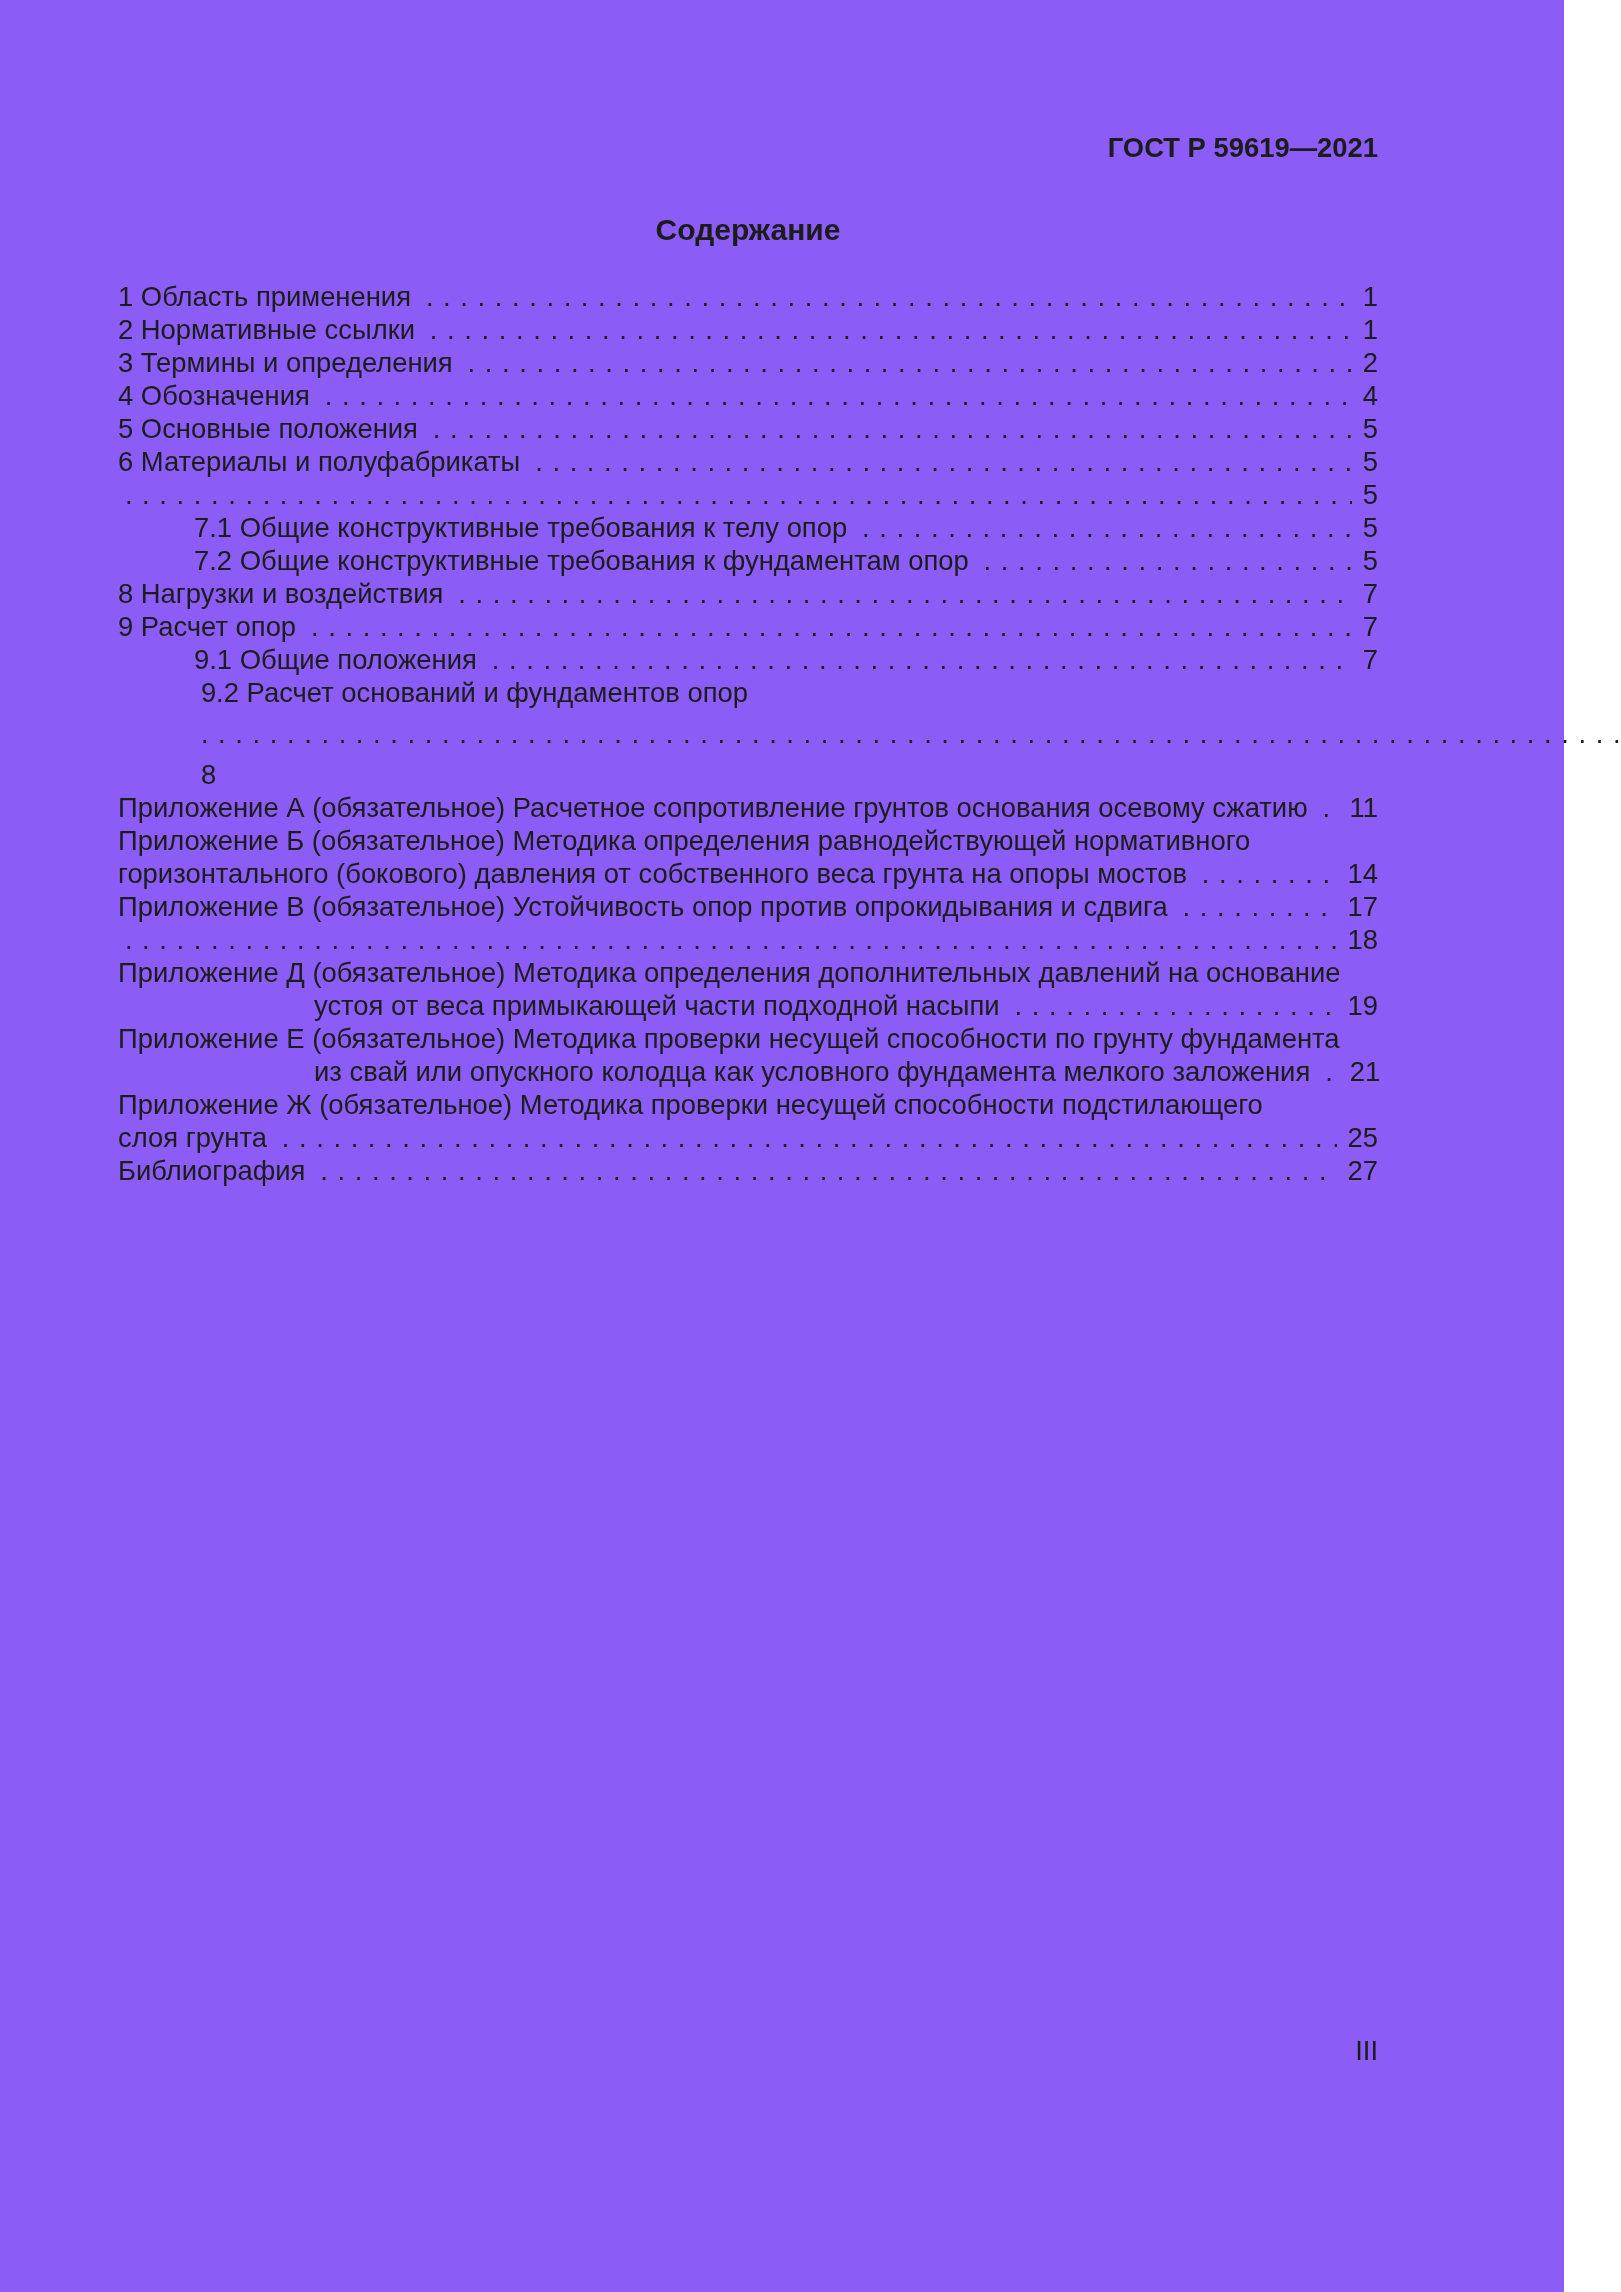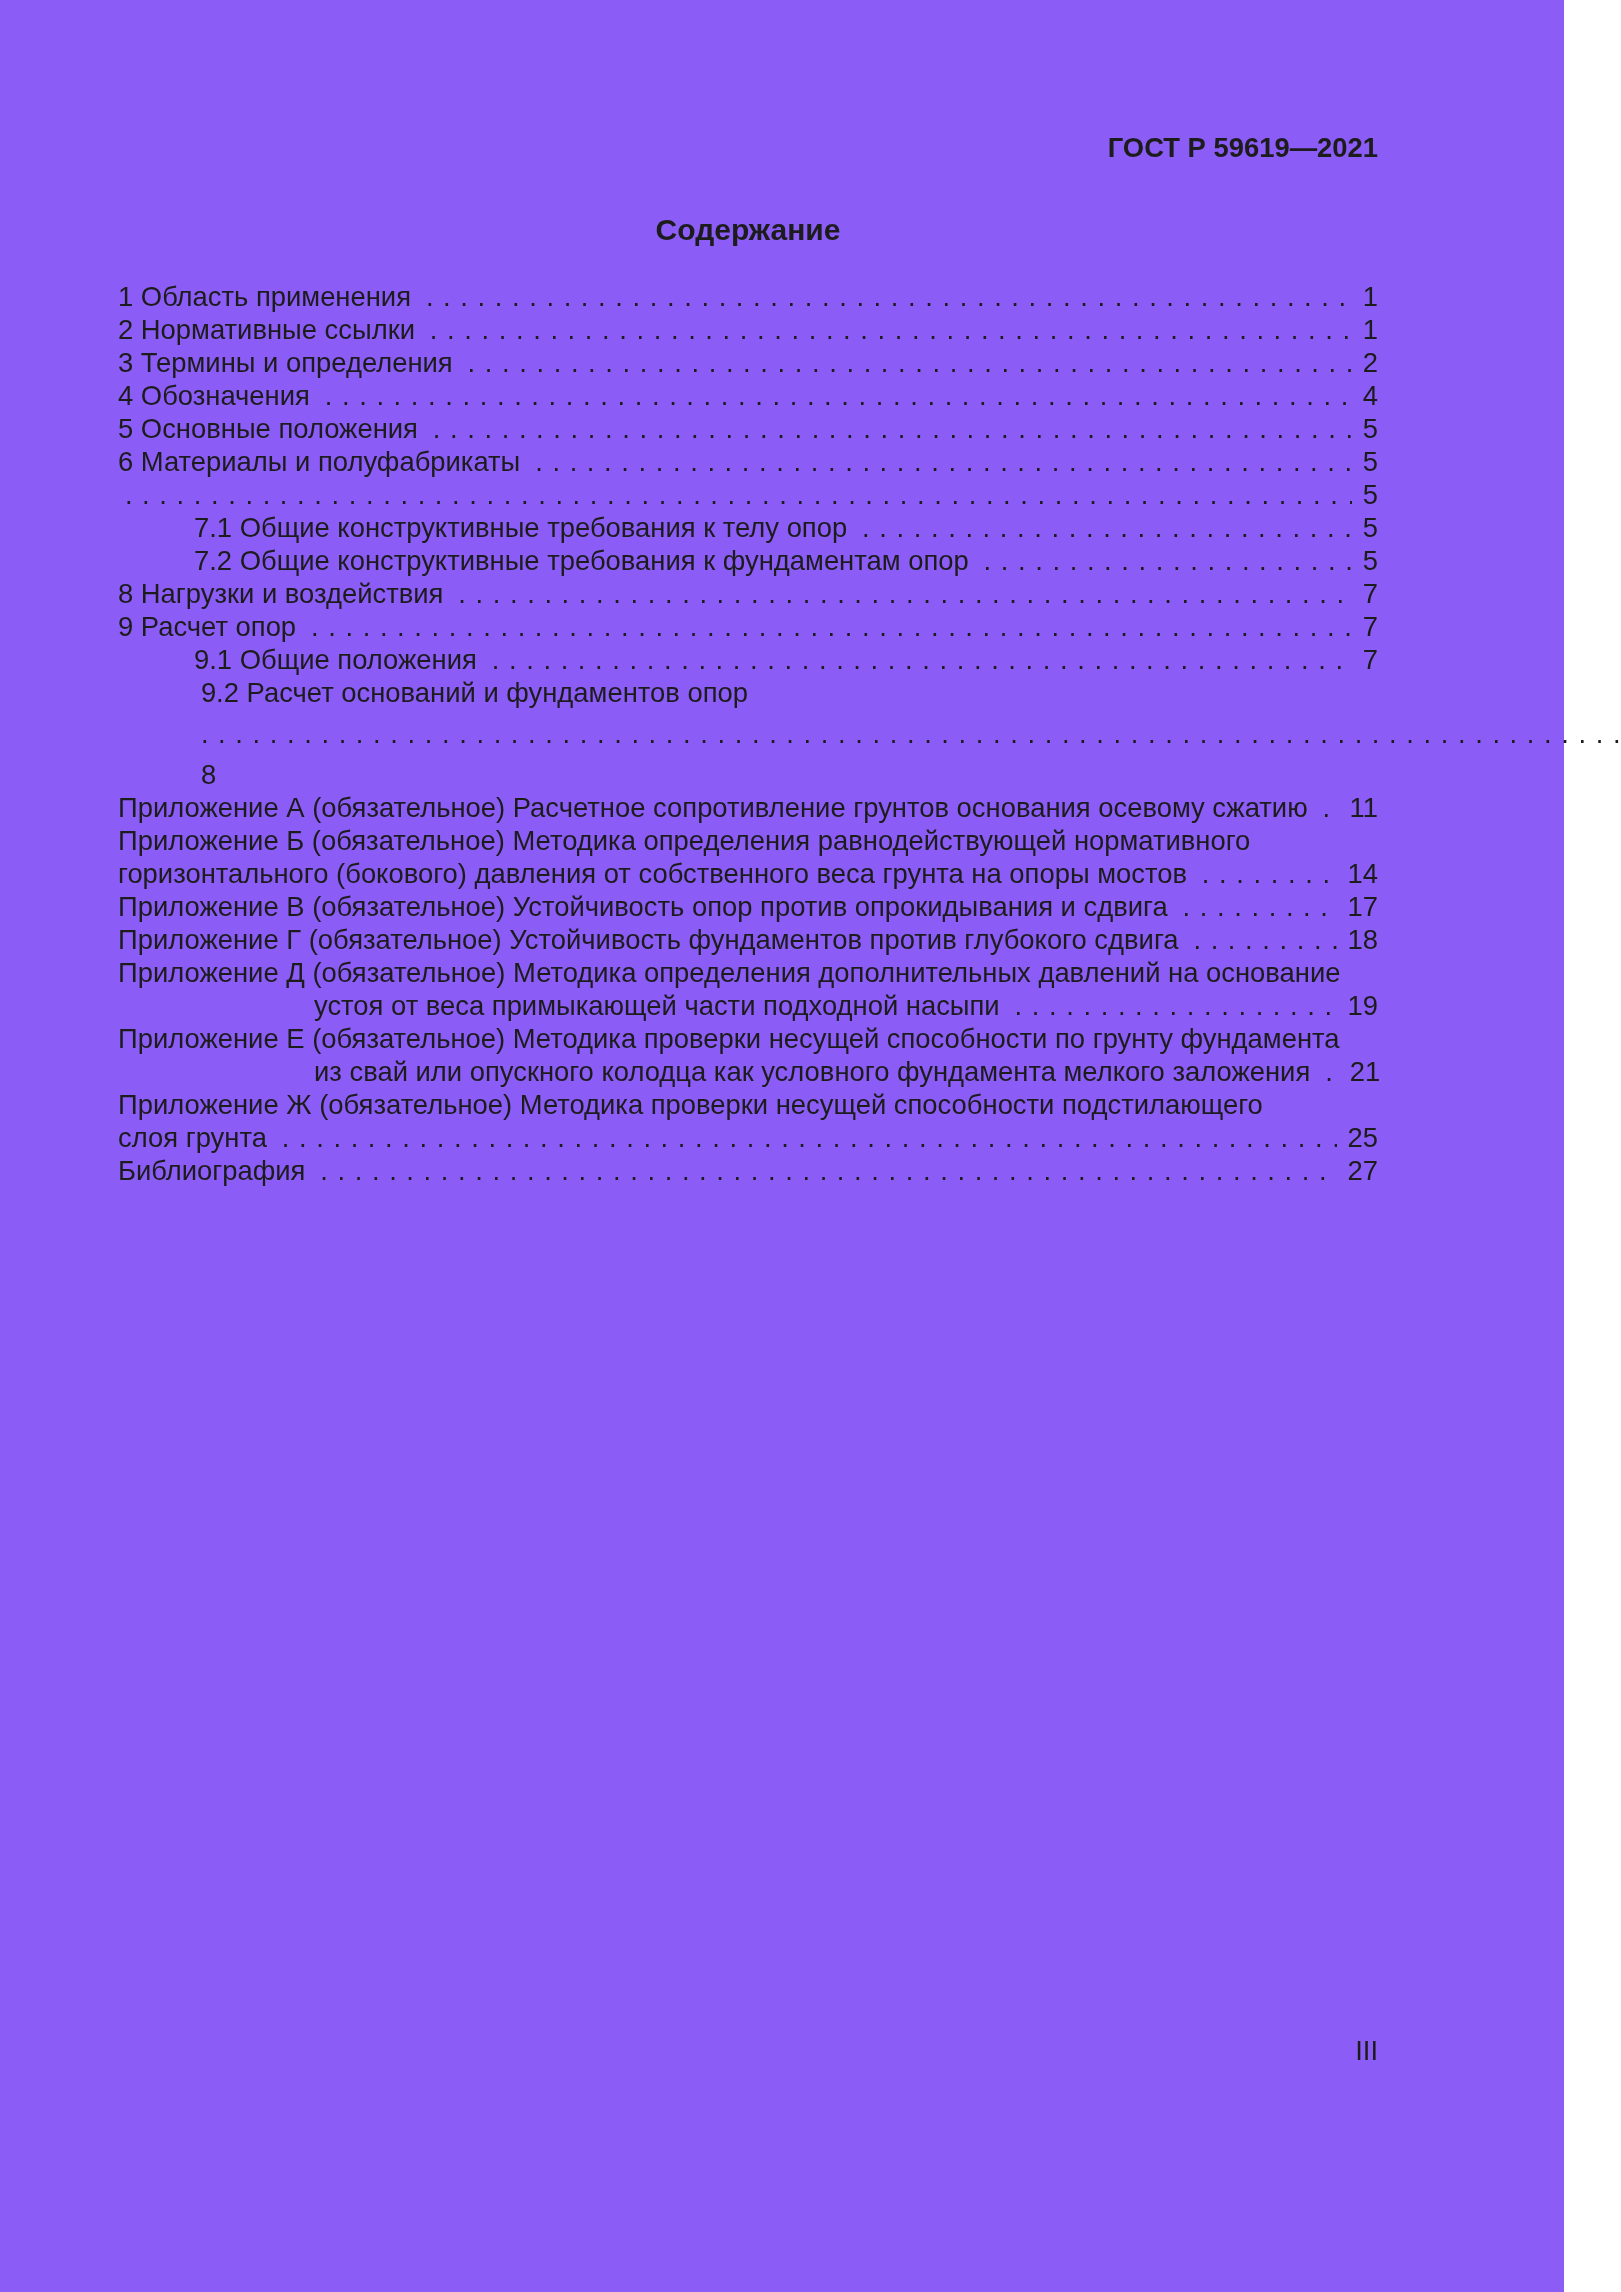--- a/index.html
+++ b/index.html
@@ -161,21 +161,20 @@
           <span class="toc-text">горизонтального (бокового) давления от собственного веса грунта на опоры мостов</span>
           <span class="toc-leader">. . . . . . . . . . . . . . . . . . . . . . . . . . . . . . . . . . . . . . . . . . . . . . . . . . . . . . . . . . . . . . . . . . . . . . . . . . . . . . . . . . . . . . . . . . . . . . . . . . . . . . . . . . . . . . . . . . . . . . . . . . . . . . . . . . . . . . . . . . . . . . . . . . . . . . . . . . . . . . . . . . . . . . . . . . . . . . . . . . . . . . . . . . . . . . . . . . . . . . . . </span>
           <span class="toc-page">14</span>
         </div>
         <div class="toc-line" style="padding-left: 0px;">
           <span class="toc-text">Приложение В (обязательное) Устойчивость опор против опрокидывания и сдвига</span>
           <span class="toc-leader">. . . . . . . . . . . . . . . . . . . . . . . . . . . . . . . . . . . . . . . . . . . . . . . . . . . . . . . . . . . . . . . . . . . . . . . . . . . . . . . . . . . . . . . . . . . . . . . . . . . . . . . . . . . . . . . . . . . . . . . . . . . . . . . . . . . . . . . . . . . . . . . . . . . . . . . . . . . . . . . . . . . . . . . . . . . . . . . . . . . . . . . . . . . . . . . . . . . . . . . . </span>
           <span class="toc-page">17</span>
         </div>
         <div class="toc-line" style="padding-left: 0px;">
-          <span class="toc-text">Приложение Г (обязательное) Устойчивость фундаментов против глубокого сдвига</span>
           <span class="toc-leader">. . . . . . . . . . . . . . . . . . . . . . . . . . . . . . . . . . . . . . . . . . . . . . . . . . . . . . . . . . . . . . . . . . . . . . . . . . . . . . . . . . . . . . . . . . . . . . . . . . . . . . . . . . . . . . . . . . . . . . . . . . . . . . . . . . . . . . . . . . . . . . . . . . . . . . . . . . . . . . . . . . . . . . . . . . . . . . . . . . . . . . . . . . . . . . . . . . . . . . . . </span>
           <span class="toc-page">18</span>
         </div>
         <div class="toc-line" style="padding-left: 0px;">
           <span class="toc-text">Приложение Д (обязательное) Методика определения дополнительных давлений на основание</span>
         </div>
         <div class="toc-line" style="padding-left: 196px;">
           <span class="toc-text">устоя от веса примыкающей части подходной насыпи</span>
           <span class="toc-leader">. . . . . . . . . . . . . . . . . . . . . . . . . . . . . . . . . . . . . . . . . . . . . . . . . . . . . . . . . . . . . . . . . . . . . . . . . . . . . . . . . . . . . . . . . . . . . . . . . . . . . . . . . . . . . . . . . . . . . . . . . . . . . . . . . . . . . . . . . . . . . . . . . . . . . . . . . . . . . . . . . . . . . . . . . . . . . . . . . . . . . . . . . . . . . . . . . . . . . . . . </span>
           <span class="toc-page">19</span>

